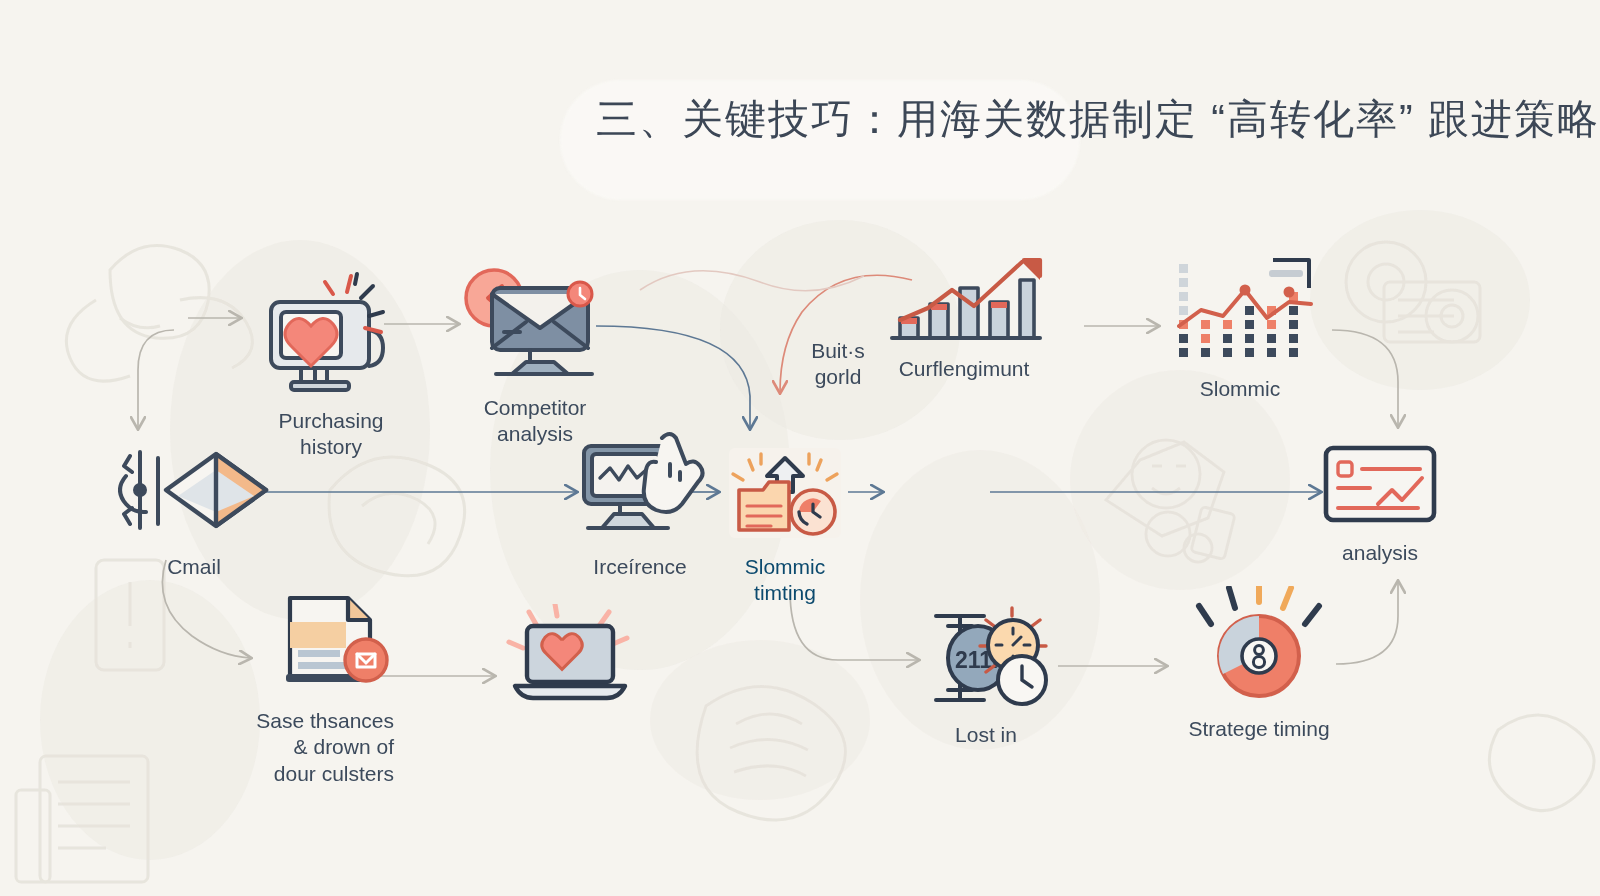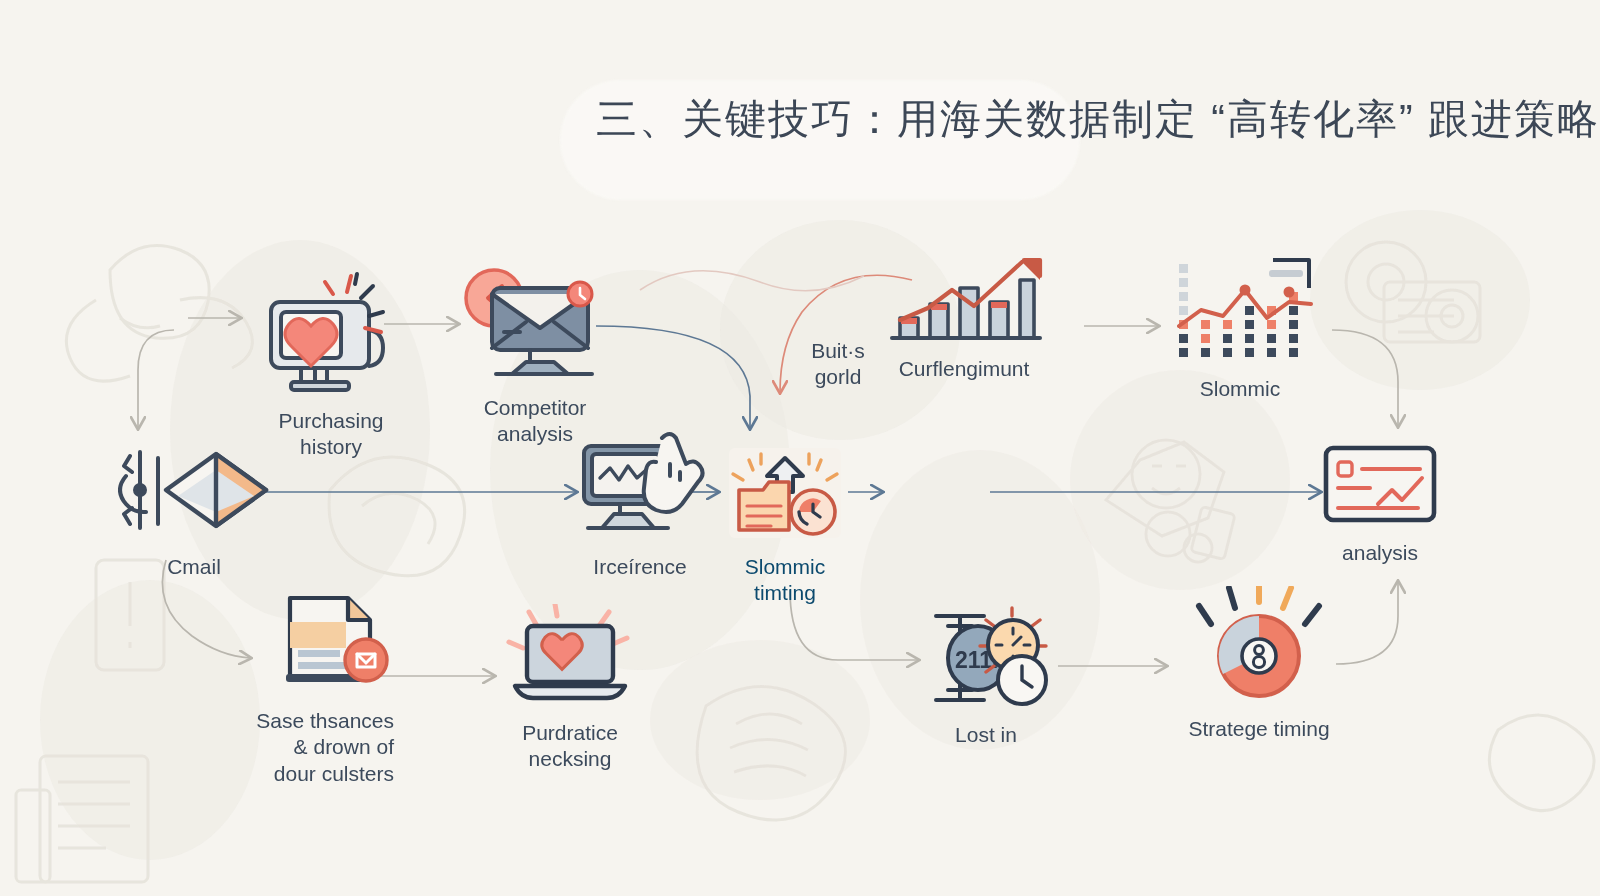--- a/index.html
+++ b/index.html
@@ -392,22 +392,20 @@
           <path d="M110 40 l14 -6" stroke="#f9b3a6"></path>
           <path d="M20 44 l-14 -6" stroke="#f9b3a6"></path>
         </g>
         <g stroke="#2f3b4d" stroke-width="4.4" stroke-linejoin="round">
           <rect x="24" y="22" width="86" height="56" rx="6" fill="#ccd5dd"></rect>
         </g>
         <path d="M56 48 q-10 -12 -19 -2 q-8 10 2 19 l18 18 l18 -18 q10 -9 2 -19 q-9 -10 -19 2z" transform="translate(10,-6) scale(.86)" fill="#f4877a" stroke="#d2604c" stroke-width="3.4"></path>
         <path d="M12 82 h110 q-6 12 -18 12 h-74 q-12 0 -18 -12z" fill="#e6eaee" stroke="#2f3b4d" stroke-width="4.4" stroke-linejoin="round"></path>
       </svg>
     </div>
-    <div class="cap">Purdratice
-necksing</div>
   </div>
 
   <div class="node" style="left:910px;top:600px;width:152px;">
     <div class="icon">
       <svg width="124" height="112" viewBox="0 0 124 112">
         <g stroke="#2f3b4d" stroke-width="4" fill="none" stroke-linecap="round">
           <path d="M12 16 h48 M12 100 h48 M36 16 v84"></path>
           <path d="M24 26 h24 M24 90 h24"></path>
         </g>
         <ellipse cx="54" cy="58" rx="30" ry="32" fill="#93a8bb" stroke="#2f3b4d" stroke-width="4"></ellipse>

